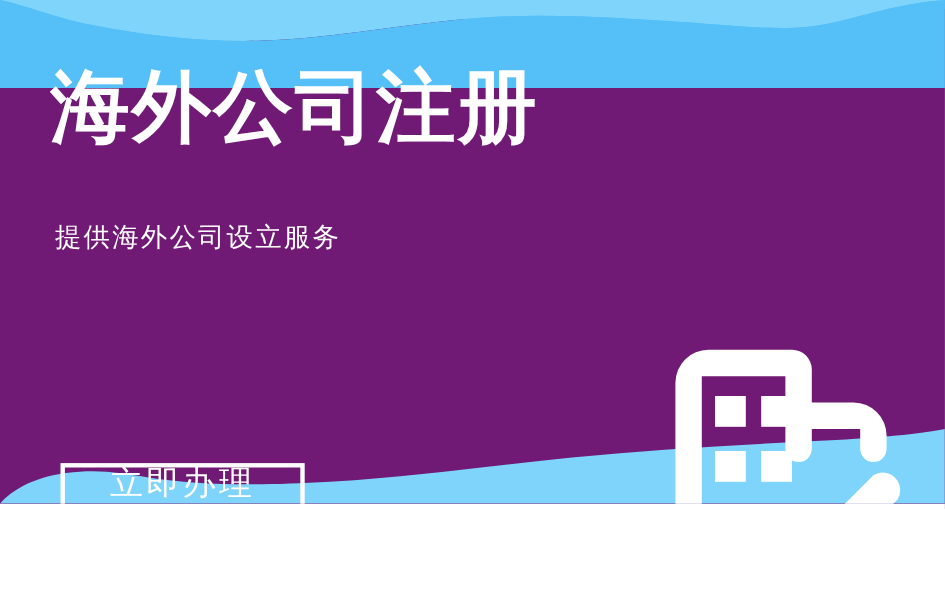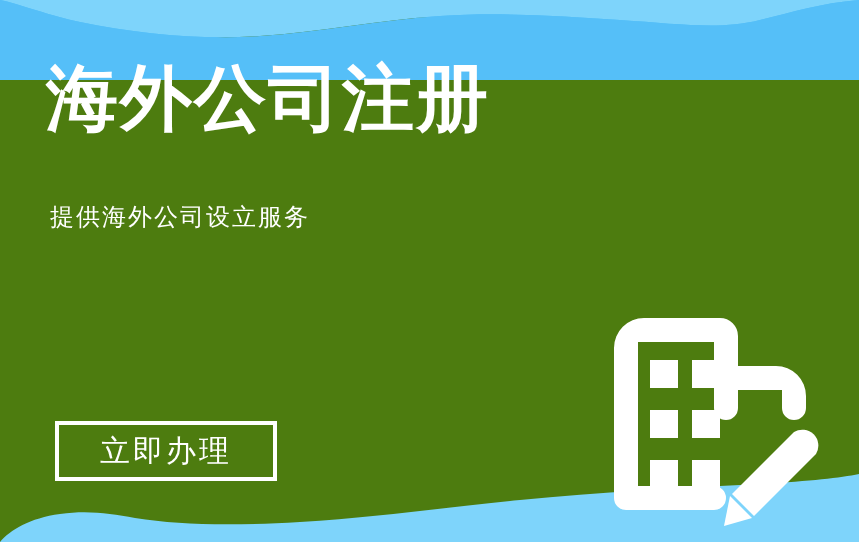--- a/index.html
+++ b/index.html
@@ -9,22 +9,22 @@
   body {
     width: 859px;
     height: 542px;
     overflow: hidden;
     font-family: "Liberation Sans", "DejaVu Sans", sans-serif;
   }
 
   .banner {
     position: relative;
     width: 859px;
-    height: 542px;
-    background: #4d7c0f;
+    height: 458px;
+    background: #701a75;
     overflow: hidden;
   }
 
   .wave-layer {
     position: absolute;
     left: 0;
     pointer-events: none;
   }
   .wave-top {
     top: 0;
@@ -72,21 +72,20 @@
   .cta-button {
     position: absolute;
     left: 55px;
     top: 421px;
     width: 222px;
     height: 60px;
     border: 4px solid #ffffff;
     box-sizing: border-box;
     background: transparent;
     display: flex;
-    align-items: center;
     justify-content: center;
     cursor: pointer;
   }
   .cta-label {
     font-size: 30px;
     color: #ffffff;
     letter-spacing: 3px;
     line-height: 1;
     white-space: nowrap;
   }

